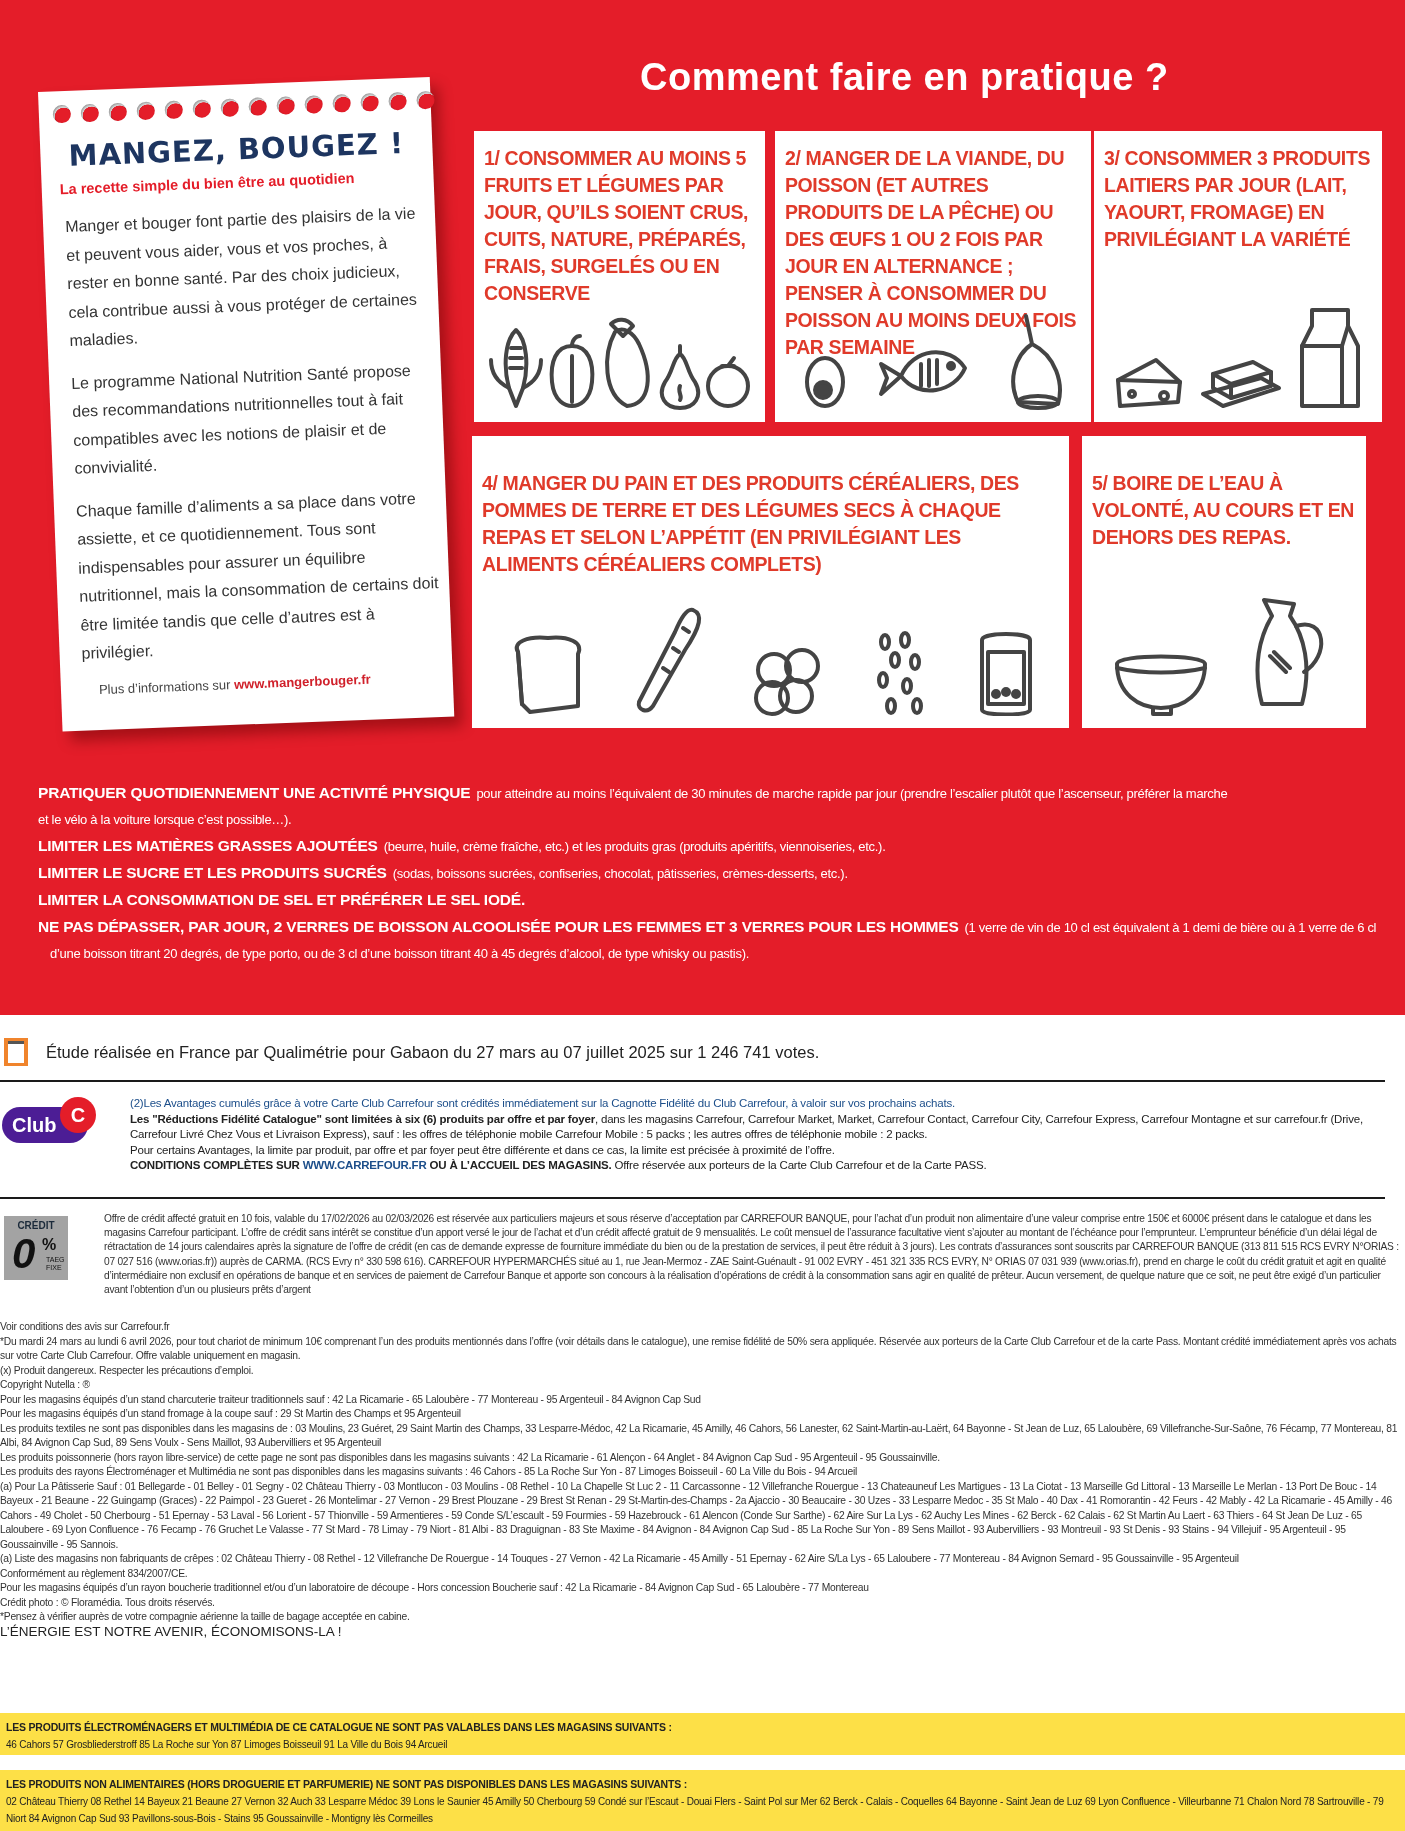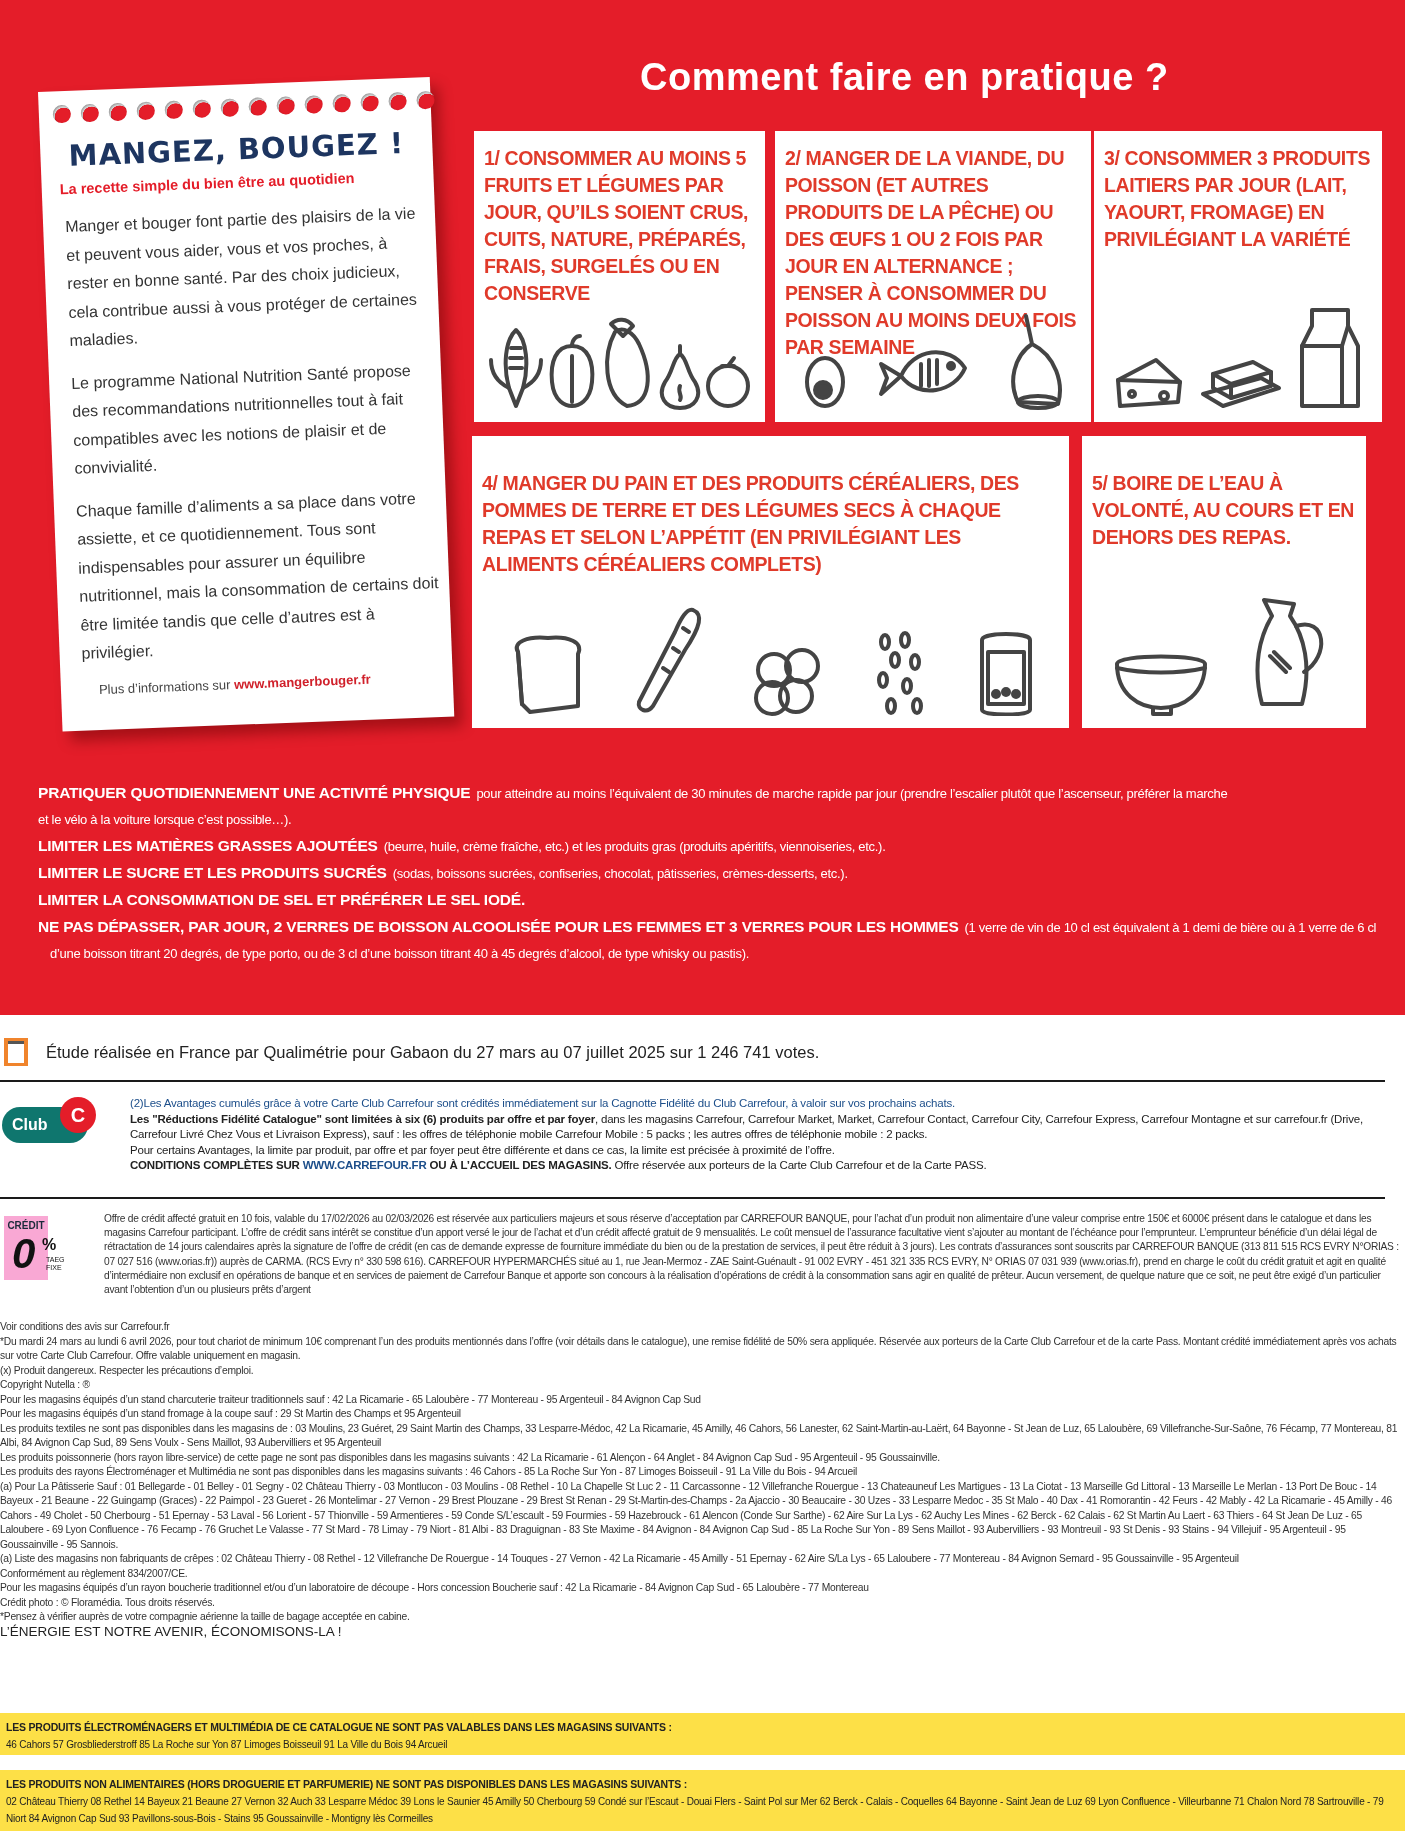--- a/index.html
+++ b/index.html
@@ -44,29 +44,29 @@
   
   .study { position: absolute; left: 0; top: 1030px; width: 1405px; height: 44px; display: flex; align-items: center; }
   .study .doc-icon { width: 24px; height: 28px; background: #f0842c; margin-left: 4px; display: flex; align-items: center; justify-content: center; }
   .study .doc-icon span { width: 16px; height: 22px; background: #fff; display: block; border-top: 3px solid #555; }
   .study .study-text { margin-left: 18px; font-size: 16.5px; color: #222; }
   .hr { position: absolute; left: 0; width: 1385px; height: 2px; background: #1a1a1a; }
 
   
   .club { position: absolute; left: 0; top: 1093px; width: 1405px; height: 90px; }
   .club .logo { position: absolute; left: 2px; top: 4px; width: 92px; height: 52px; }
-  .club .logo .pill { position: absolute; left: 0; top: 10px; width: 86px; height: 36px; background: #0f766e; border-radius: 18px; color: #fff; font-weight: 700; font-size: 16px; line-height: 36px; padding-left: 10px; }
+  .club .logo .pill { position: absolute; left: 0; top: 10px; width: 86px; height: 36px; background: #4c1d95; border-radius: 18px; color: #fff; font-weight: 700; font-size: 20px; line-height: 36px; padding-left: 10px; }
   .club .logo .bubble { position: absolute; left: 58px; top: 0px; width: 36px; height: 36px; background: #e41d29; border-radius: 50%; color: #fff; font-weight: 700; font-size: 20px; text-align: center; line-height: 36px; }
   .club .club-text { position: absolute; left: 130px; top: 3px; width: 1270px; font-family: "Liberation Sans", sans-serif; font-size: 11.5px; line-height: 15.5px; color: #222; letter-spacing: -0.2px; }
   .club .blue { color: #1c4e8a; }
   .club b { font-weight: 700; }
 
   
   .credit { position: absolute; left: 0; top: 1208px; width: 1405px; height: 120px; }
-  .credit .badge { position: absolute; left: 4px; top: 8px; width: 44px; height: 64px; background: #f9a8d4; }
+  .credit .badge { position: absolute; left: 4px; top: 8px; width: 64px; height: 64px; background: #a3a3a3; }
   .credit .badge .c1 { position: absolute; top: 4px; left: 0; width: 100%; text-align: center; font-size: 10px; font-weight: 700; color: #1b2a3a; }
   .credit .badge .c2 { position: absolute; top: 14px; left: 8px; font-size: 42px; font-weight: 700; font-style: italic; color: #111; line-height: 48px; }
   .credit .badge .c3 { position: absolute; top: 20px; left: 38px; font-size: 16px; font-weight: 700; color: #111; }
   .credit .badge .c4 { position: absolute; top: 40px; left: 42px; font-size: 7px; color: #111; line-height: 8px; }
   .credit .credit-text { position: absolute; left: 104px; top: 4px; width: 1298px; font-size: 10.2px; line-height: 14.2px; color: #333; letter-spacing: -0.25px; }
 
   
   .legal { position: absolute; left: 0; top: 1320px; width: 1405px; font-size: 10.3px; line-height: 14.5px; color: #333; letter-spacing: -0.25px; }
   .legal .energy { font-size: 13.5px; color: #222; letter-spacing: 0; }
 
@@ -280,21 +280,21 @@
 
 <div class="legal">
   <div>Voir conditions des avis sur Carrefour.fr</div>
   <div>*Du mardi 24 mars au lundi 6 avril 2026, pour tout chariot de minimum 10€ comprenant l’un des produits mentionnés dans l’offre (voir détails dans le catalogue), une remise fidélité de 50% sera appliquée. Réservée aux porteurs de la Carte Club Carrefour et de la carte Pass. Montant crédité immédiatement après vos achats sur votre Carte Club Carrefour. Offre valable uniquement en magasin.</div>
   <div>(x) Produit dangereux. Respecter les précautions d’emploi.</div>
   <div>Copyright Nutella : ®</div>
   <div>Pour les magasins équipés d’un stand charcuterie traiteur traditionnels sauf : 42 La Ricamarie - 65 Laloubère - 77 Montereau - 95 Argenteuil - 84 Avignon Cap Sud</div>
   <div>Pour les magasins équipés d’un stand fromage à la coupe sauf : 29 St Martin des Champs et 95 Argenteuil</div>
   <div>Les produits textiles ne sont pas disponibles dans les magasins de : 03 Moulins, 23 Guéret, 29 Saint Martin des Champs, 33 Lesparre-Médoc, 42 La Ricamarie, 45 Amilly, 46 Cahors, 56 Lanester, 62 Saint-Martin-au-Laërt, 64 Bayonne - St Jean de Luz, 65 Laloubère, 69 Villefranche-Sur-Saône, 76 Fécamp, 77 Montereau, 81 Albi, 84 Avignon Cap Sud, 89 Sens Voulx - Sens Maillot, 93 Aubervilliers et 95 Argenteuil</div>
   <div>Les produits poissonnerie (hors rayon libre-service) de cette page ne sont pas disponibles dans les magasins suivants : 42 La Ricamarie - 61 Alençon - 64 Anglet - 84 Avignon Cap Sud - 95 Argenteuil - 95 Goussainville.</div>
-  <div>Les produits des rayons Électroménager et Multimédia ne sont pas disponibles dans les magasins suivants : 46 Cahors - 85 La Roche Sur Yon - 87 Limoges Boisseuil - 91 La Ville du Bois - 94 Arcueil</div>
+  <div>Les produits des rayons Électroménager et Multimédia ne sont pas disponibles dans les magasins suivants : 46 Cahors - 85 La Roche Sur Yon - 87 Limoges Boisseuil - 60 La Ville du Bois - 94 Arcueil</div>
   <div>(a) Pour La Pâtisserie Sauf : 01 Bellegarde - 01 Belley - 01 Segny - 02 Château Thierry - 03 Montlucon - 03 Moulins - 08 Rethel - 10 La Chapelle St Luc 2 - 11 Carcassonne - 12 Villefranche Rouergue - 13 Chateauneuf Les Martigues - 13 La Ciotat - 13 Marseille Gd Littoral - 13 Marseille Le Merlan - 13 Port De Bouc - 14 Bayeux - 21 Beaune - 22 Guingamp (Graces) - 22 Paimpol - 23 Gueret - 26 Montelimar - 27 Vernon - 29 Brest Plouzane - 29 Brest St Renan - 29 St-Martin-des-Champs - 2a Ajaccio - 30 Beaucaire - 30 Uzes - 33 Lesparre Medoc - 35 St Malo - 40 Dax - 41 Romorantin - 42 Feurs - 42 Mably - 42 La Ricamarie - 45 Amilly - 46 Cahors - 49 Cholet - 50 Cherbourg - 51 Epernay - 53 Laval - 56 Lorient - 57 Thionville - 59 Armentieres - 59 Conde S/L’escault - 59 Fourmies - 59 Hazebrouck - 61 Alencon (Conde Sur Sarthe) - 62 Aire Sur La Lys - 62 Auchy Les Mines - 62 Berck - 62 Calais - 62 St Martin Au Laert - 63 Thiers - 64 St Jean De Luz - 65 Laloubere - 69 Lyon Confluence - 76 Fecamp - 76 Gruchet Le Valasse - 77 St Mard - 78 Limay - 79 Niort - 81 Albi - 83 Draguignan - 83 Ste Maxime - 84 Avignon - 84 Avignon Cap Sud - 85 La Roche Sur Yon - 89 Sens Maillot - 93 Aubervilliers - 93 Montreuil - 93 St Denis - 93 Stains - 94 Villejuif - 95 Argenteuil - 95 Goussainville - 95 Sannois.</div>
   <div>(a) Liste des magasins non fabriquants de crêpes : 02 Château Thierry - 08 Rethel - 12 Villefranche De Rouergue - 14 Touques - 27 Vernon - 42 La Ricamarie - 45 Amilly - 51 Epernay - 62 Aire S/La Lys - 65 Laloubere - 77 Montereau - 84 Avignon Semard - 95 Goussainville - 95 Argenteuil</div>
   <div>Conformément au règlement 834/2007/CE.</div>
   <div>Pour les magasins équipés d’un rayon boucherie traditionnel et/ou d’un laboratoire de découpe - Hors concession Boucherie sauf : 42 La Ricamarie - 84 Avignon Cap Sud - 65 Laloubère - 77 Montereau</div>
   <div>Crédit photo : © Floramédia. Tous droits réservés.</div>
   <div>*Pensez à vérifier auprès de votre compagnie aérienne la taille de bagage acceptée en cabine.</div>
   <div class="energy">L’ÉNERGIE EST NOTRE AVENIR, ÉCONOMISONS-LA !</div>
 </div>
 
 <div class="gbox gbox1">

